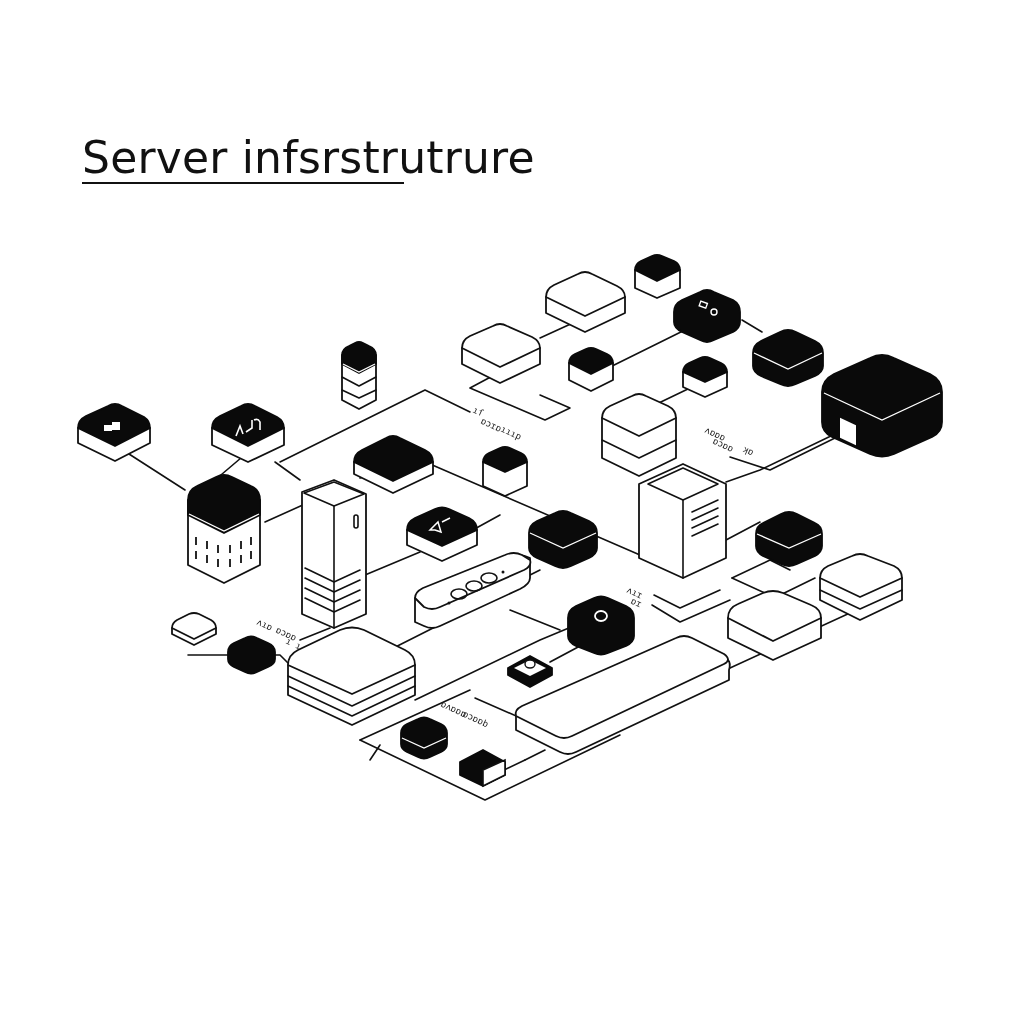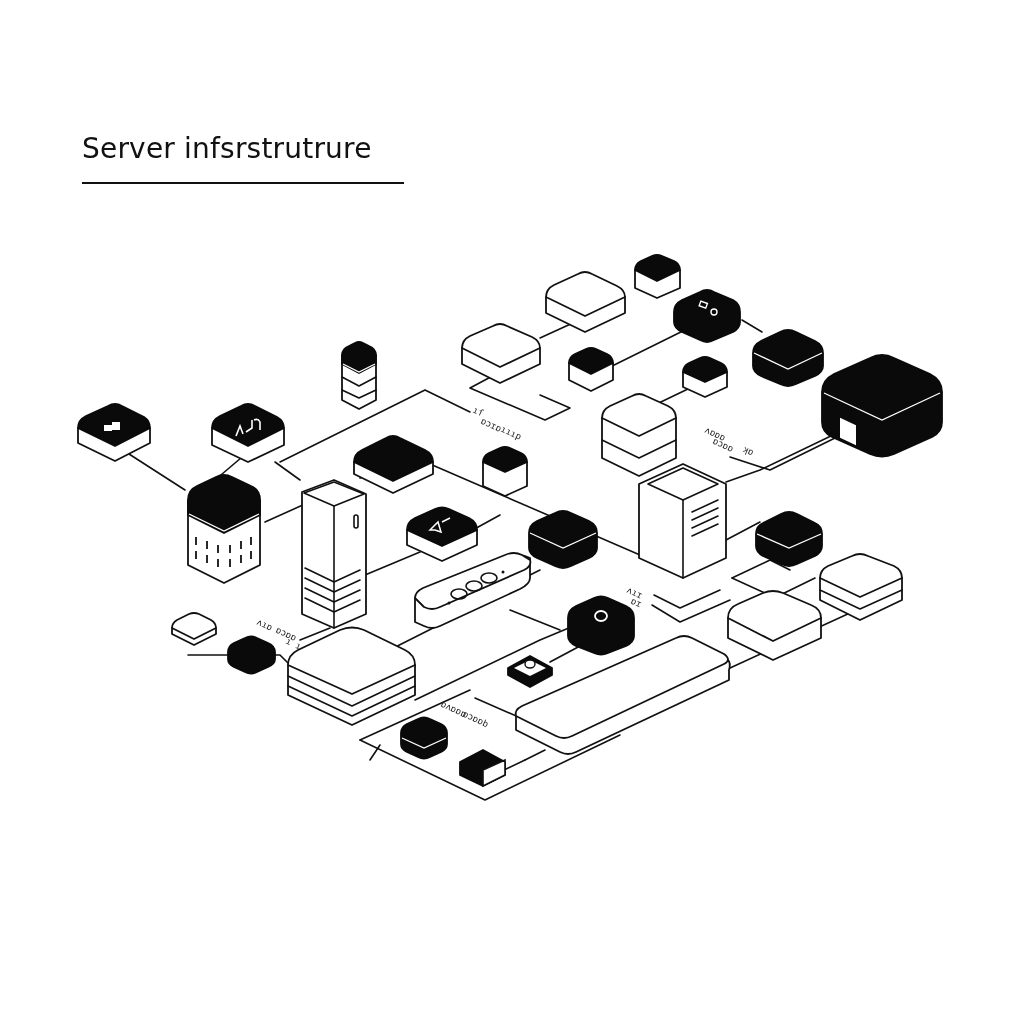--- a/index.html
+++ b/index.html
@@ -1,17 +1,17 @@
 <!DOCTYPE html>
 <html><head>
 <meta charset="utf-8">
 <style>
   html,body{margin:0;padding:0;background:#ffffff;}
   body{width:1024px;height:1024px;position:relative;overflow:hidden;font-family:"Liberation Sans",sans-serif;}
-  .title{position:absolute;left:82px;top:132px;font-size:28px;color:#111;letter-spacing:0.2px;font-family:"DejaVu Sans",sans-serif;}
+  .title{position:absolute;left:82px;top:132px;font-size:44px;color:#111;letter-spacing:0.2px;font-family:"DejaVu Sans",sans-serif;}
   .title-rule{position:absolute;left:82px;top:182px;width:322px;height:2px;background:#111;}
   svg{position:absolute;left:0;top:0;}
   .ln{stroke:#111;stroke-width:1.6;fill:none;stroke-linejoin:round;stroke-linecap:round;}
   .wf{fill:#fff;stroke:#111;stroke-width:1.8;stroke-linejoin:round;}
   .bf{fill:#0a0a0a;stroke:#0a0a0a;stroke-width:1.8;stroke-linejoin:round;}
   .hl{stroke:#fff;stroke-width:1.3;fill:none;}
   .lbl{font-family:"DejaVu Sans Mono",monospace;font-size:9px;fill:#222;}
 </style>
 </head>
 <body>

